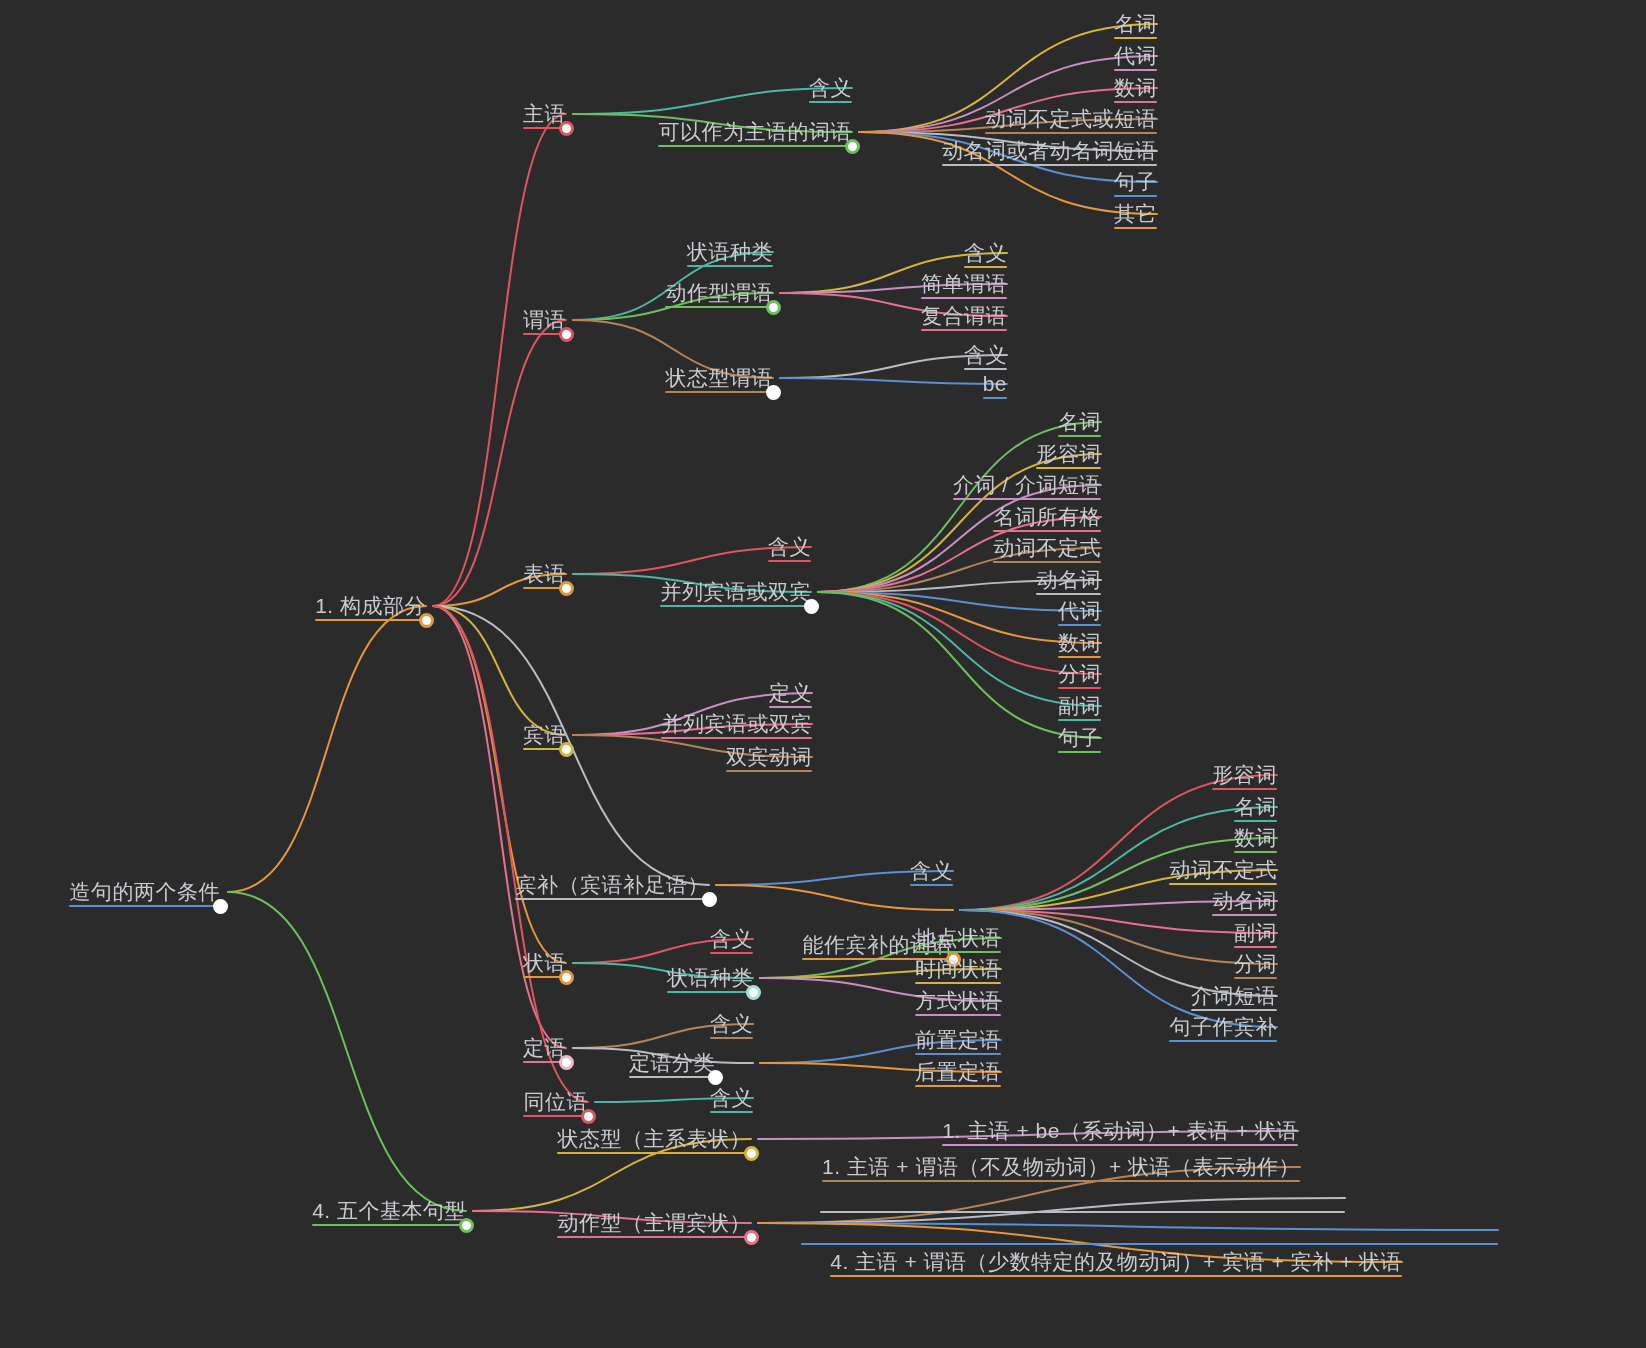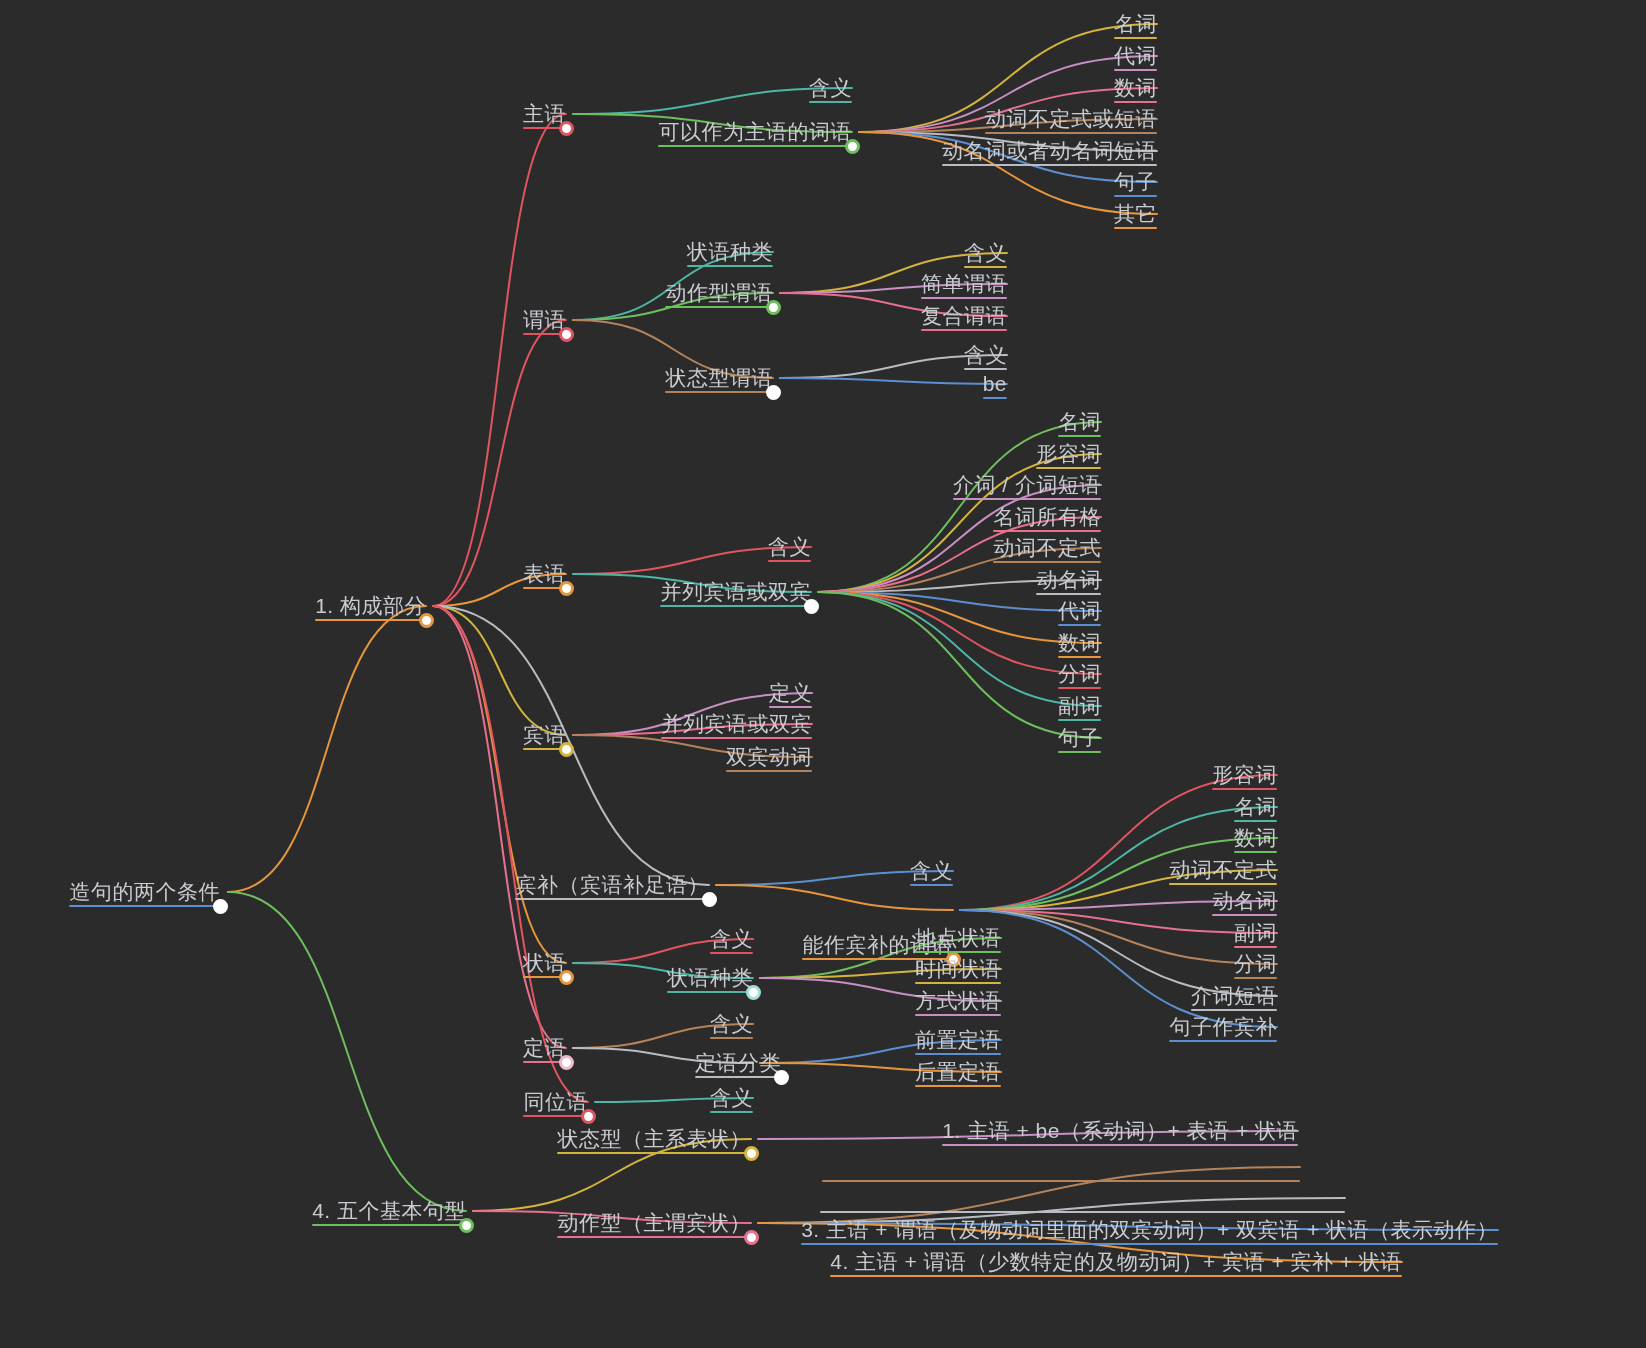--- a/index.html
+++ b/index.html
@@ -345,21 +345,21 @@
       </div>
       <div class="node lbl-l" style="left: 523px; top: 1048px; width: 43px; height: 30px;">
         <div class="underline" style="left: 0px; width: 43px; background: rgb(232, 112, 143);"></div>
         <div class="label">定语</div>
         <div class="dot" style="left: 36px; background: rgb(255, 255, 255); border-color: rgb(240, 184, 200);"></div>
       </div>
       <div class="node lbl-l" style="left: 710px; top: 1024px; width: 43px; height: 30px;">
         <div class="underline" style="left: 0px; width: 43px; background: rgb(181, 131, 90);"></div>
         <div class="label">含义</div>
       </div>
-      <div class="node lbl-l" style="left: 695px; top: 1063px; width: 86px; height: 30px;">
+      <div class="node lbl-l" style="left: 629px; top: 1063px; width: 86px; height: 30px;">
         <div class="underline" style="left: 0px; width: 86px; background: rgb(185, 188, 194);"></div>
         <div class="label">定语分类</div>
         <div class="dot" style="left: 79px; background: rgb(255, 255, 255); border-color: rgb(255, 255, 255);"></div>
       </div>
       <div class="node lbl-l" style="left: 915px; top: 1040px; width: 86px; height: 30px;">
         <div class="underline" style="left: 0px; width: 86px; background: rgb(91, 143, 208);"></div>
         <div class="label">前置定语</div>
       </div>
       <div class="node lbl-l" style="left: 915px; top: 1072px; width: 86px; height: 30px;">
         <div class="underline" style="left: 0px; width: 86px; background: rgb(232, 150, 60);"></div>
@@ -388,26 +388,26 @@
         <div class="underline" style="left: 0px; width: 356px; background: rgb(201, 143, 196);"></div>
         <div class="label">1. 主语 + be（系动词）+ 表语 + 状语</div>
       </div>
       <div class="node lbl-l" style="left: 557px; top: 1223px; width: 194px; height: 30px;">
         <div class="underline" style="left: 0px; width: 194px; background: rgb(232, 112, 143);"></div>
         <div class="label">动作型（主谓宾状）</div>
         <div class="dot" style="left: 187px; background: rgb(255, 255, 255); border-color: rgb(232, 112, 143);"></div>
       </div>
       <div class="node lbl-l" style="left: 822px; top: 1167px; width: 478px; height: 30px;">
         <div class="underline" style="left: 0px; width: 478px; background: rgb(181, 131, 90);"></div>
+        <div class="label">1. 主语 + 谓语（不及物动词）+ 状语（表示动作）</div>
       </div>
       <div class="node lbl-l" style="left: 820px; top: 1198px; width: 525px; height: 30px;">
         <div class="underline" style="left: 0px; width: 525px; background: rgb(185, 188, 194);"></div>
       </div>
       <div class="node lbl-l" style="left: 801px; top: 1230px; width: 697px; height: 30px;">
         <div class="underline" style="left: 0px; width: 697px; background: rgb(91, 143, 208);"></div>
-        <div class="label">3. 主语 + 谓语（及物动词里面的双宾动词）+ 双宾语 + 状语（表示动作）</div>
       </div>
       <div class="node lbl-l" style="left: 830px; top: 1262px; width: 572px; height: 30px;">
         <div class="underline" style="left: 0px; width: 572px; background: rgb(232, 150, 60);"></div>
         <div class="label">4. 主语 + 谓语（少数特定的及物动词）+ 宾语 + 宾补 + 状语</div>
       </div>
     </div>
 </div>
 
 </body></html>

